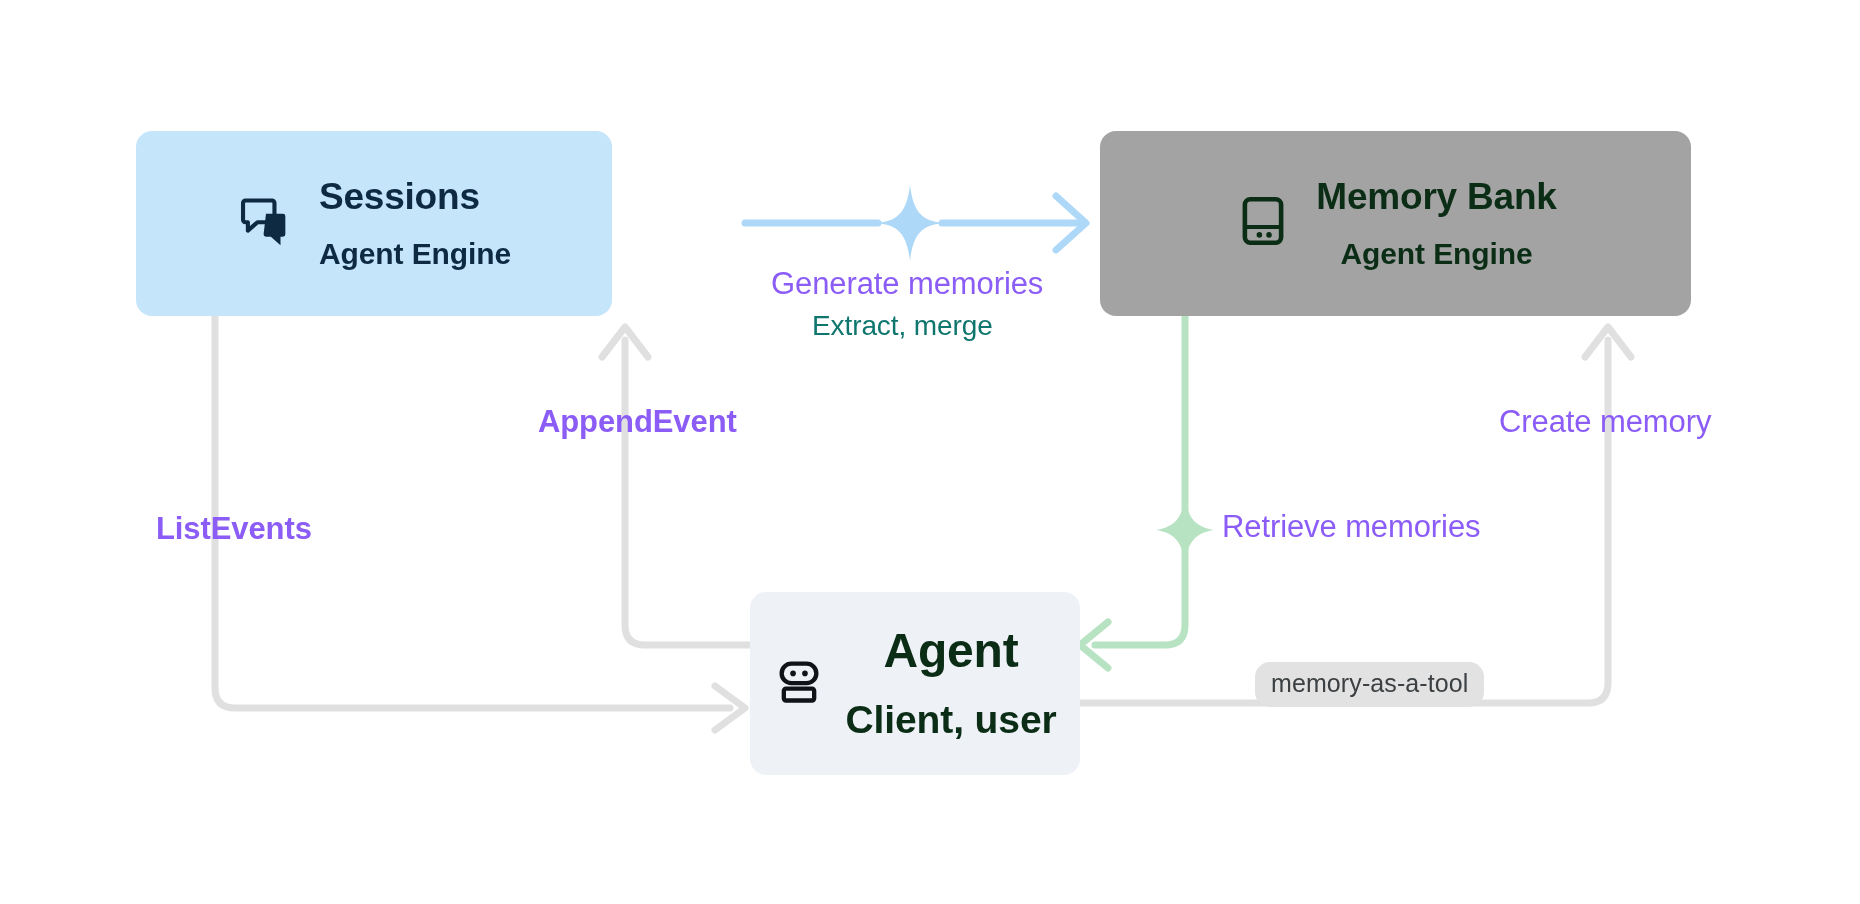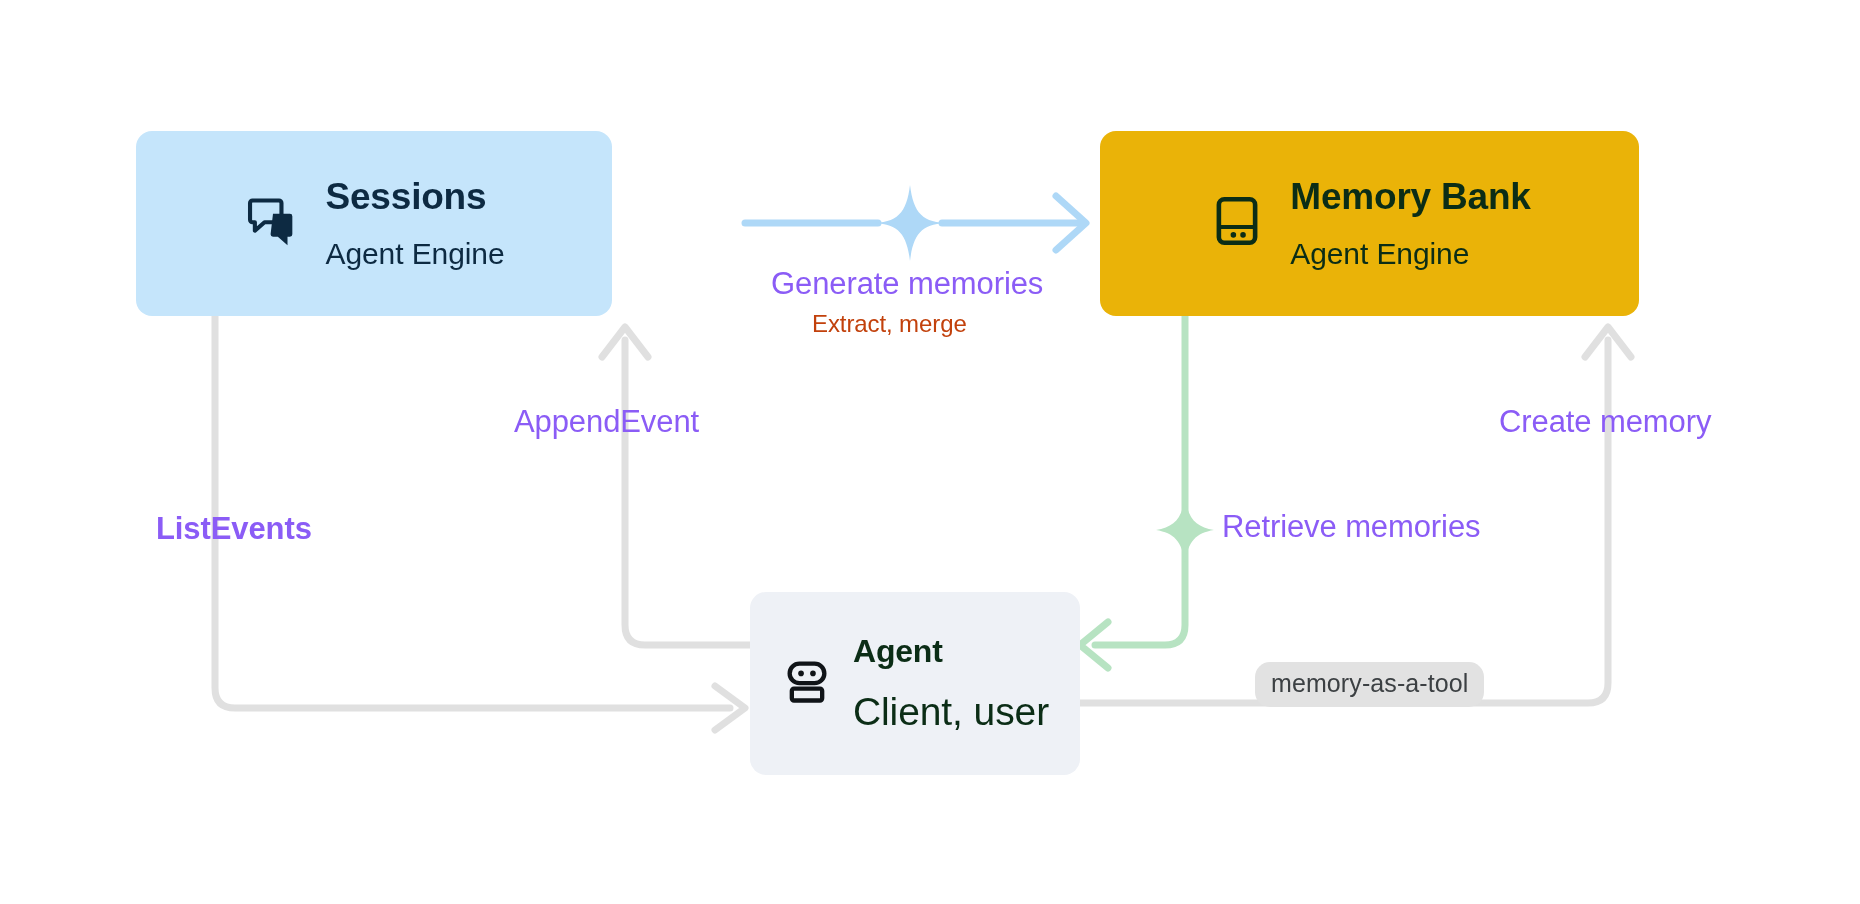--- a/index.html
+++ b/index.html
@@ -21,64 +21,64 @@
     border-radius:16px;
     display:flex;
     align-items:center;
     justify-content:center;
     box-sizing:border-box;
   }
   .node-inner{display:flex;align-items:center;gap:22px;}
   .node-icon{flex:0 0 auto;display:block;}
   .node-text{display:flex;flex-direction:column;line-height:1.06;}
   .node-title{font-size:37px;font-weight:700;letter-spacing:-0.2px;}
-  .node-sub{font-size:30px;font-weight:400;margin-top:22px;letter-spacing:-0.1px;}
+  .node-sub{font-size:30px;font-weight:700;margin-top:22px;letter-spacing:-0.1px;text-align:center;}
 
   #node-sessions{
     left:136px;top:131px;width:476px;height:185px;
     background:#c5e5fb;
   }
   #node-sessions .node-title,#node-sessions .node-sub{color:#0d2a42;}
   #node-sessions .node-inner{gap:24px;}
 
   #node-memory-bank{
-    left:1100px;top:131px;width:539px;height:185px;
-    background:#eab308;
+    left:1100px;top:131px;width:591px;height:185px;
+    background:#a3a3a3;
   }
   #node-memory-bank .node-title,#node-memory-bank .node-sub{color:#0b2d16;}
   #node-memory-bank .node-inner{gap:24px;}
 
   #node-agent{
     left:750px;top:592px;width:330px;height:183px;
     background:#eef1f6;
   }
   #node-agent .node-title,#node-agent .node-sub{color:#0b2d16;}
-  #node-agent .node-title{font-size:32px;}
+  #node-agent .node-title{font-size:48px;text-align:center;}
   #node-agent .node-sub{font-size:39px;}
   #node-agent .node-inner{gap:20px;}
 
   
   .edge-label{
     position:absolute;
     white-space:nowrap;
     color:#8b5cf6;
     font-size:31px;
     letter-spacing:-0.1px;
   }
   .edge-sublabel{
     position:absolute;
     white-space:nowrap;
-    color:#c2410c;
-    font-size:24px;
+    color:#0f766e;
+    font-size:28px;
     letter-spacing:-0.1px;
   }
 
   #label-generate{left:771px;top:266px;}
   #sublabel-generate{left:812px;top:310px;}
-  #label-append{left:514px;top:404px;}
+  #label-append{left:538px;top:404px;font-weight:bold;}
   #label-listevents{left:156px;top:511px;font-weight:bold;}
   #label-retrieve{left:1222px;top:509px;}
   #label-create{left:1499px;top:404px;}
 
   
   #chip-memory-as-a-tool{
     position:absolute;
     left:1255px;top:662px;
     padding:7px 16px 9px 16px;
     background:#e2e2e2;

